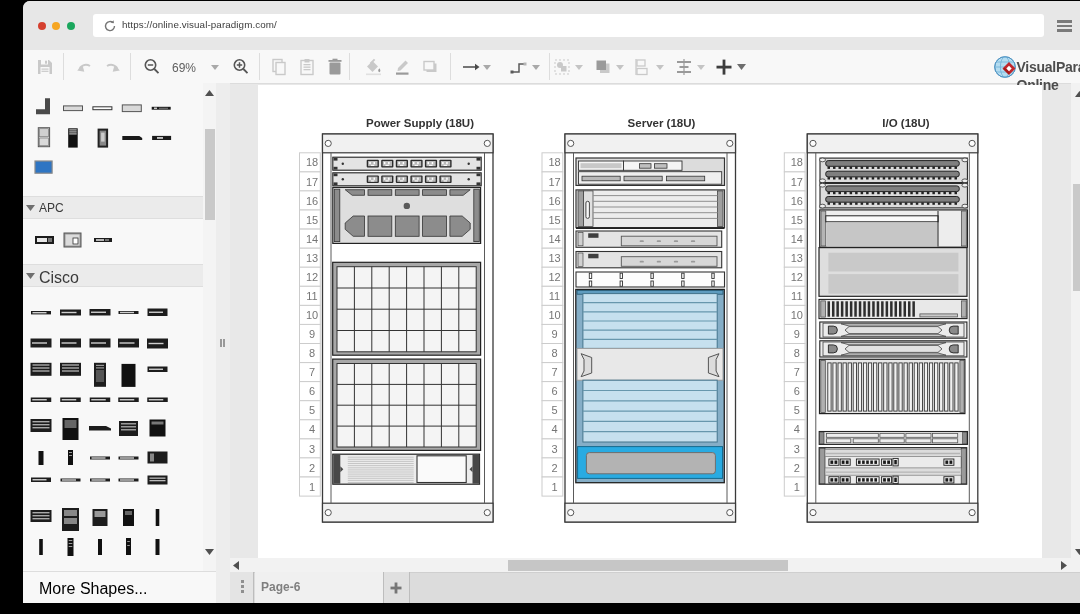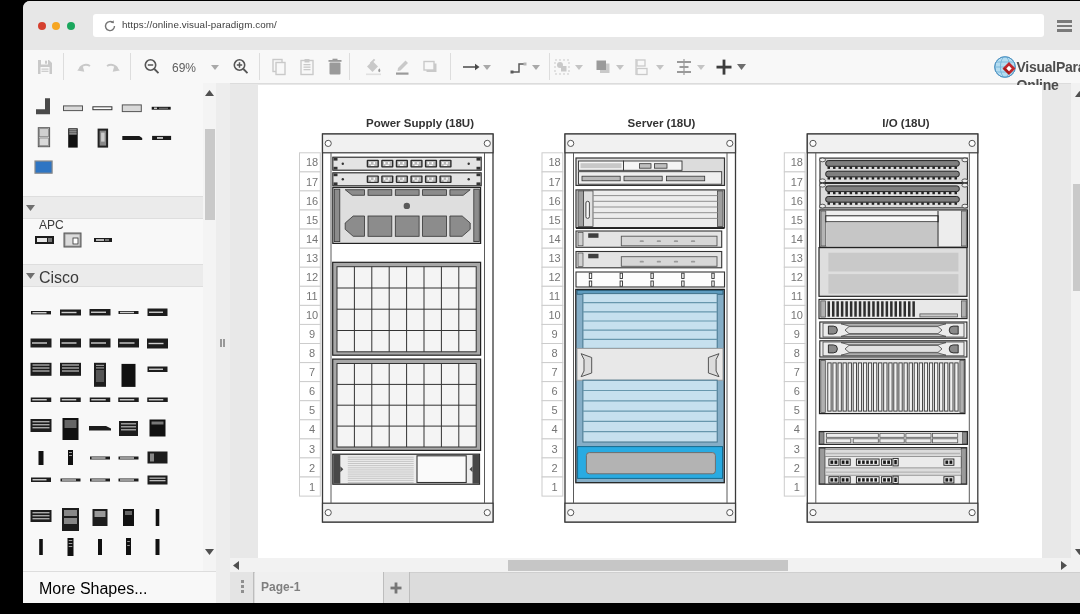--- a/index.html
+++ b/index.html
@@ -145,21 +145,21 @@
       <line x1="2" y1="16" x2="20" y2="16" stroke="#6fb0d8" stroke-width="0.8"></line>
       <g transform="rotate(45 15 12.5)">
         <rect x="10.4" y="7.9" width="9.2" height="9.2" fill="#c1272d"></rect>
         <rect x="13.1" y="10.6" width="3.8" height="3.8" fill="#fff"></rect>
         <rect x="11.2" y="14.8" width="7.6" height="2.2" fill="#a61c1c"></rect>
       </g>
     </svg>
     <div class="ab" style="left:993.5px;top:56.8px;font-size:14px;font-weight:bold;color:#4d4d4d;line-height:18px;letter-spacing:-0.25px;">VisualParadigm<br>Online</div>
     <div class="ab" style="left:0;top:82px;width:193px;height:520px;background:#f8f8f8;"></div>
     <div class="ab" style="left:0;top:195px;width:187px;height:23px;background:#ebebeb;border-top:1px solid #dedede;border-bottom:1px solid #dedede;"></div>
-    <div class="ab" style="left:16px;top:199.5px;font-size:12px;color:#3a3a3a;margin-top:17px;">APC</div>
+    <div class="ab" style="left:16px;top:199.5px;font-size:12px;color:#3a3a3a;">APC</div>
     <svg class="ab" style="left:3px;top:204px;" width="9" height="6" viewBox="0 0 9 6">
       <path d="M0 0 h9 l-4.5 6 z" fill="#6f6f6f"></path>
     </svg>
     <div class="ab" style="left:0;top:263px;width:187px;height:23px;background:#ebebeb;border-top:1px solid #dedede;border-bottom:1px solid #dedede;"></div>
     <div class="ab" style="left:16px;top:267.5px;font-size:16px;color:#3a3a3a;">Cisco</div>
     <svg class="ab" style="left:3px;top:272px;" width="9" height="6" viewBox="0 0 9 6">
       <path d="M0 0 h9 l-4.5 6 z" fill="#6f6f6f"></path>
     </svg>
     <svg class="ab" style="left:0;top:82px;" width="193" height="520" viewBox="6 83 193 520">
       <path d="M33 98.3 v16 h-14 v-5 h9 v-11 z" fill="#4a4a4a"></path>
@@ -907,18 +907,18 @@
     <div class="ab" style="left:485px;top:558.5px;width:280px;height:11.5px;background:#c6c6c6;"></div>
     <svg class="ab" style="left:1037px;top:560px;" width="7" height="9" viewBox="0 0 7 9">
       <path d="M7 4.5 L1 0 V9 Z" fill="#505050"></path>
     </svg>
     <div class="ab" style="left:207px;top:571px;width:857px;height:31px;background:#dcdcdc;border-top:1px solid #cfcfcf;"></div>
     <div class="ab" style="left:207px;top:571px;width:24px;height:31px;background:#e4e4e4;border-right:1px solid #bdbdbd;"></div>
     <div class="ab" style="left:217.5px;top:578.5px;width:3px;height:3px;background:#8f8f8f;"></div>
     <div class="ab" style="left:217.5px;top:583.8px;width:3px;height:3px;background:#8f8f8f;"></div>
     <div class="ab" style="left:217.5px;top:589.1px;width:3px;height:3px;background:#8f8f8f;"></div>
     <div class="ab" style="left:232px;top:571px;width:128px;height:31px;background:#f0f0f0;"></div>
-    <div class="ab" style="left:238px;top:579px;font-size:12px;font-weight:bold;color:#7f7f7f;">Page-1</div>
+    <div class="ab" style="left:238px;top:579px;font-size:12px;font-weight:bold;color:#7f7f7f;">Page-6</div>
     <div class="ab" style="left:360px;top:571px;width:27px;height:31px;background:#e0e0e0;border-left:1px solid #bdbdbd;border-right:1px solid #bdbdbd;"></div>
     <svg class="ab" style="left:366.5px;top:580.5px;" width="12" height="12" viewBox="0 0 12 12">
       <rect x="0.5" y="4.6" width="11" height="2.8" fill="#767676"></rect>
       <rect x="4.6" y="0.5" width="2.8" height="11" fill="#767676"></rect>
     </svg>
   </div>
 </body></html>

